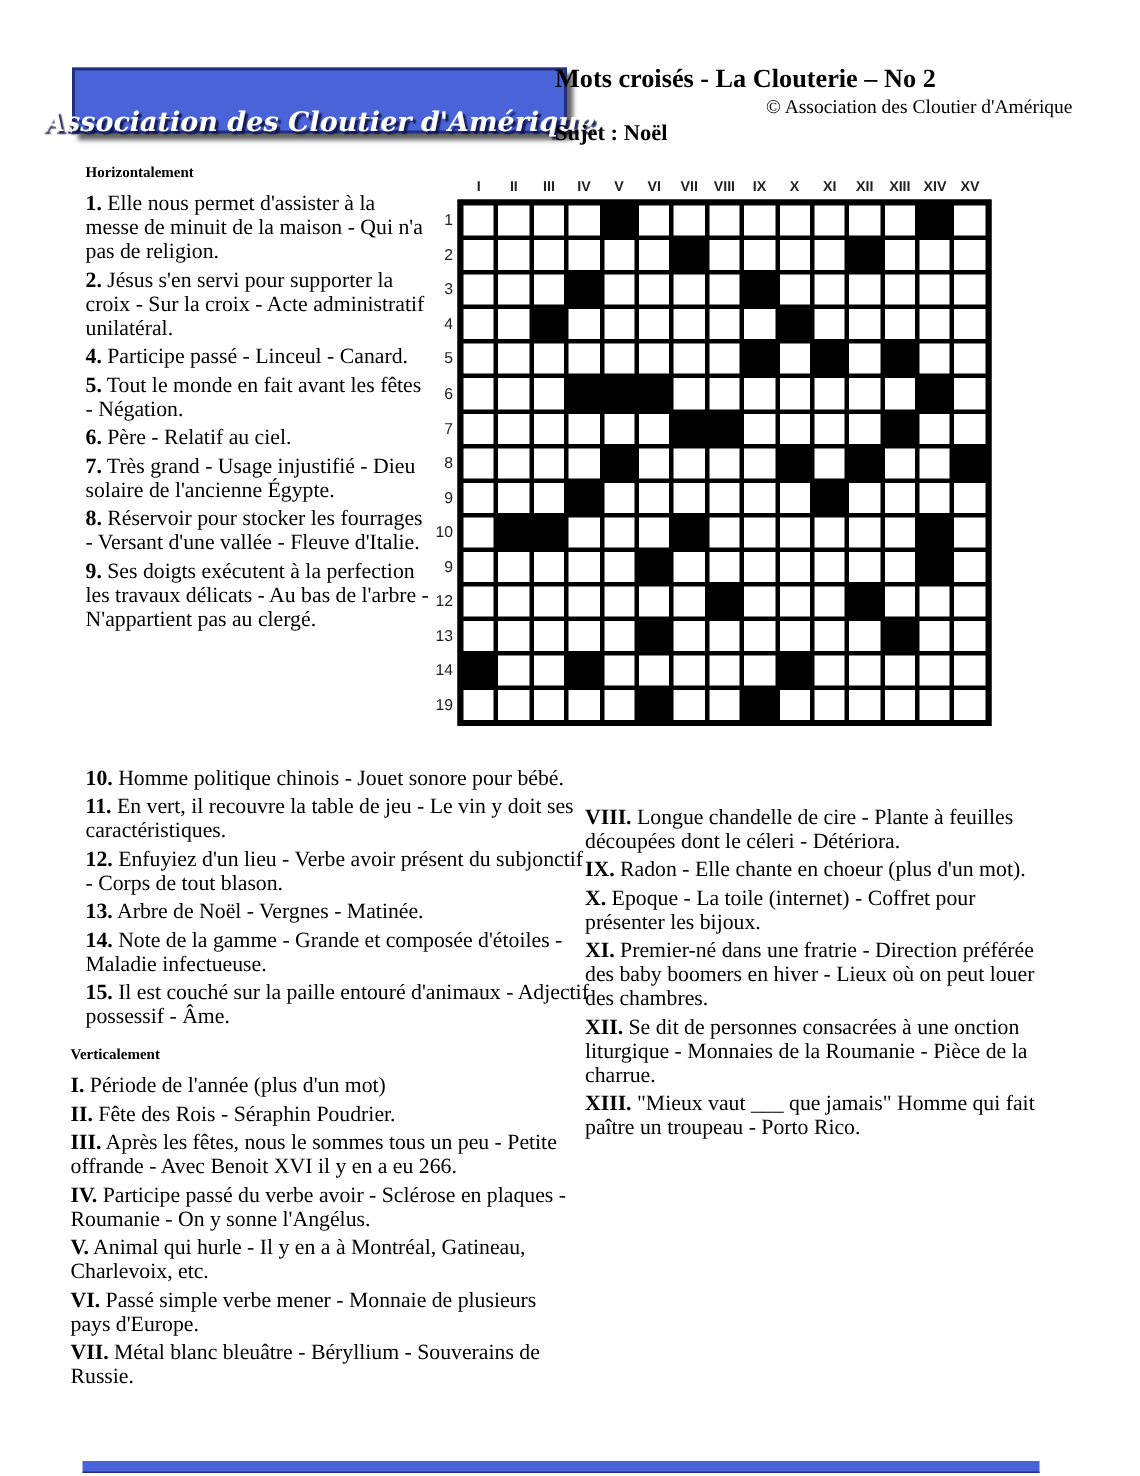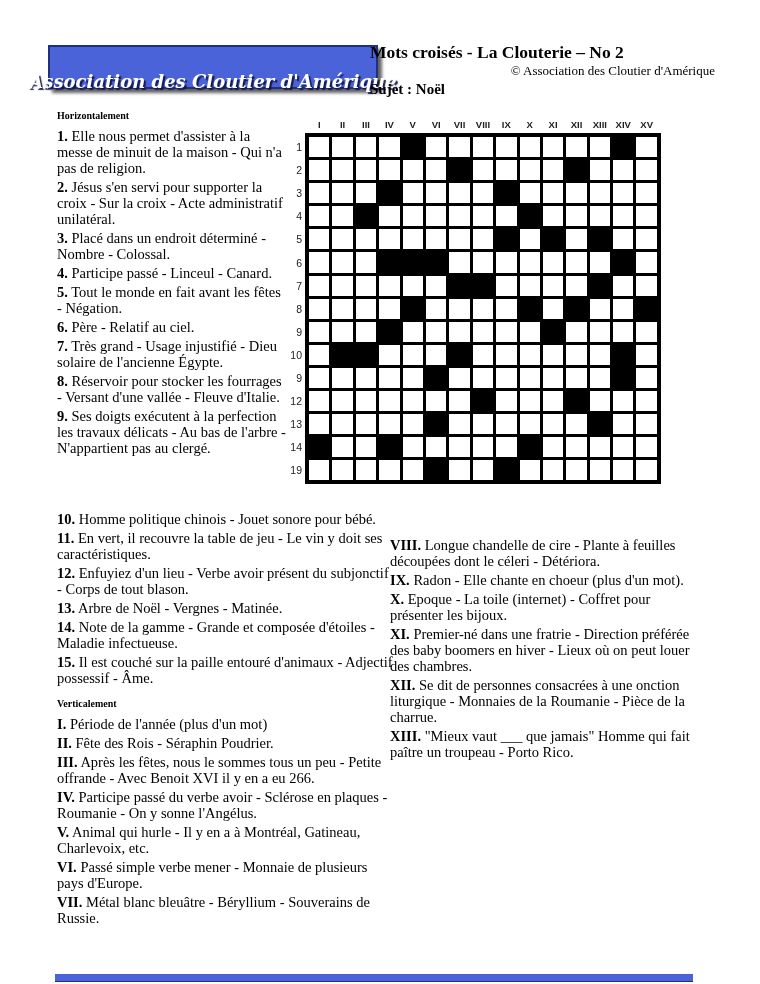--- a/index.html
+++ b/index.html
@@ -27,21 +27,21 @@
   .header-copy    { font-size:13px; line-height:18px;text-align:right; }
   .header-subject { font-size:15px; font-weight:bold; line-height:18px; }
 
   
   .section-heading { font-size:10px; font-weight:bold; margin:0 0 7px 0; }
   .clue { margin:0 0 3px 0; font-size:14.5px; line-height:16px; }
   .clue b { font-weight:bold; }
 
   .across-narrow { position:absolute; left:57px;  top:110px; width:232px; }
   .across-wide   { position:absolute; left:57px;  top:511px; width:336px; }
-  .down-left     { position:absolute; left:57px;  top:698px; width:340px; }
+  .down-left     { position:absolute; left:47px;  top:698px; width:340px; }
   .down-right    { position:absolute; left:390px; top:537px; width:314px; }
 
   
   .xw { position:absolute; left:286px; top:118px; }
   .xw-colhead {
     display:grid; grid-template-columns:repeat(15, 20.4px); gap:3px;
     margin-left:19px; padding:0 4px; height:13px;
   }
   .xw-collabel {
     font-family:"Liberation Sans", sans-serif; font-size:9.5px; font-weight:bold;
@@ -347,21 +347,20 @@
           <div class="cell"></div>
         </div>
     </div>
   </div>
 
   <div class="across-narrow">
     <div class="section-heading">Horizontalement</div>
     <div id="across-narrow-list">
         <p class="clue"><b>1.</b> Elle nous permet d'assister à la messe de minuit de la maison - Qui n'a pas de religion.</p>
         <p class="clue"><b>2.</b> Jésus s'en servi pour supporter la croix - Sur la croix - Acte administratif unilatéral.</p>
-        <p class="clue"><b>3.</b> Placé dans un endroit déterminé - Nombre - Colossal.</p>
         <p class="clue"><b>4.</b> Participe passé - Linceul - Canard.</p>
         <p class="clue"><b>5.</b> Tout le monde en fait avant les fêtes - Négation.</p>
         <p class="clue"><b>6.</b> Père - Relatif au ciel.</p>
         <p class="clue"><b>7.</b> Très grand - Usage injustifié - Dieu solaire de l'ancienne Égypte.</p>
         <p class="clue"><b>8.</b> Réservoir pour stocker les fourrages - Versant d'une vallée - Fleuve d'Italie.</p>
         <p class="clue"><b>9.</b> Ses doigts exécutent à la perfection les travaux délicats - Au bas de l'arbre - N'appartient pas au clergé.</p>
       </div>
   </div>
 
   <div class="across-wide" id="across-wide-list">

